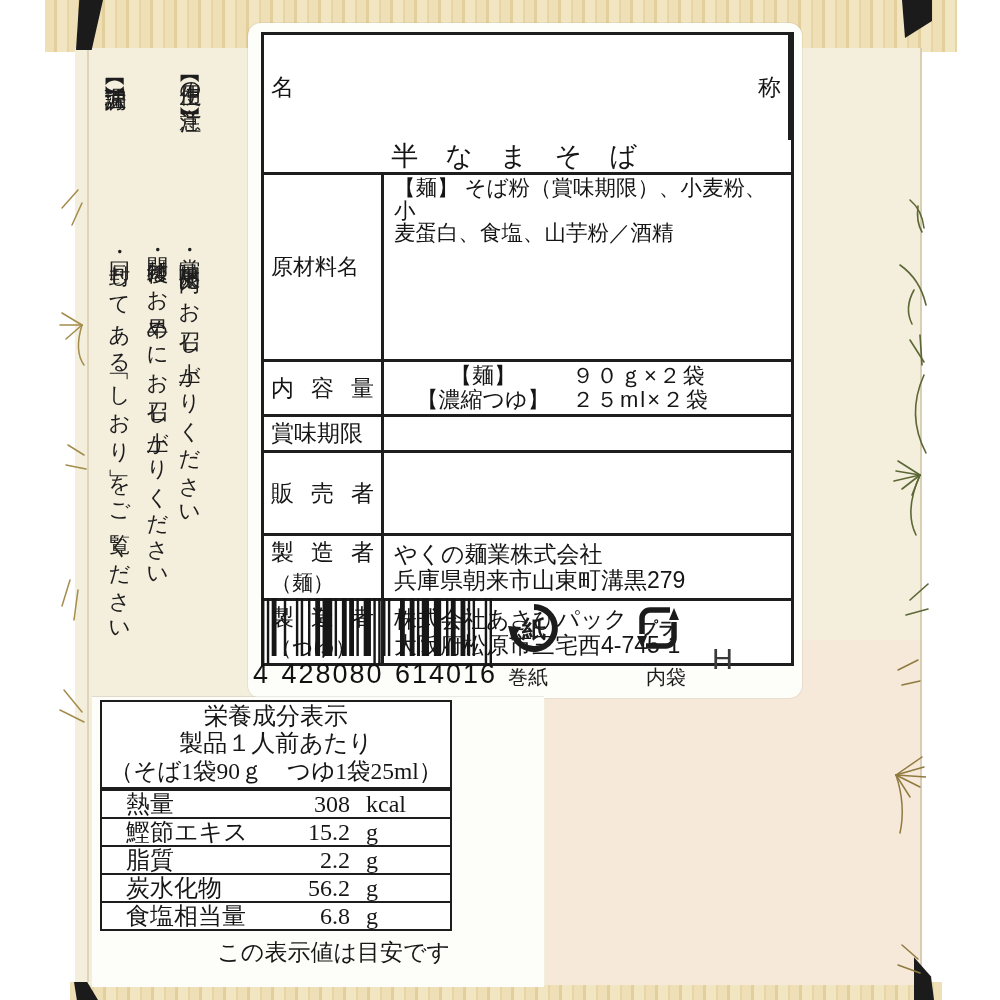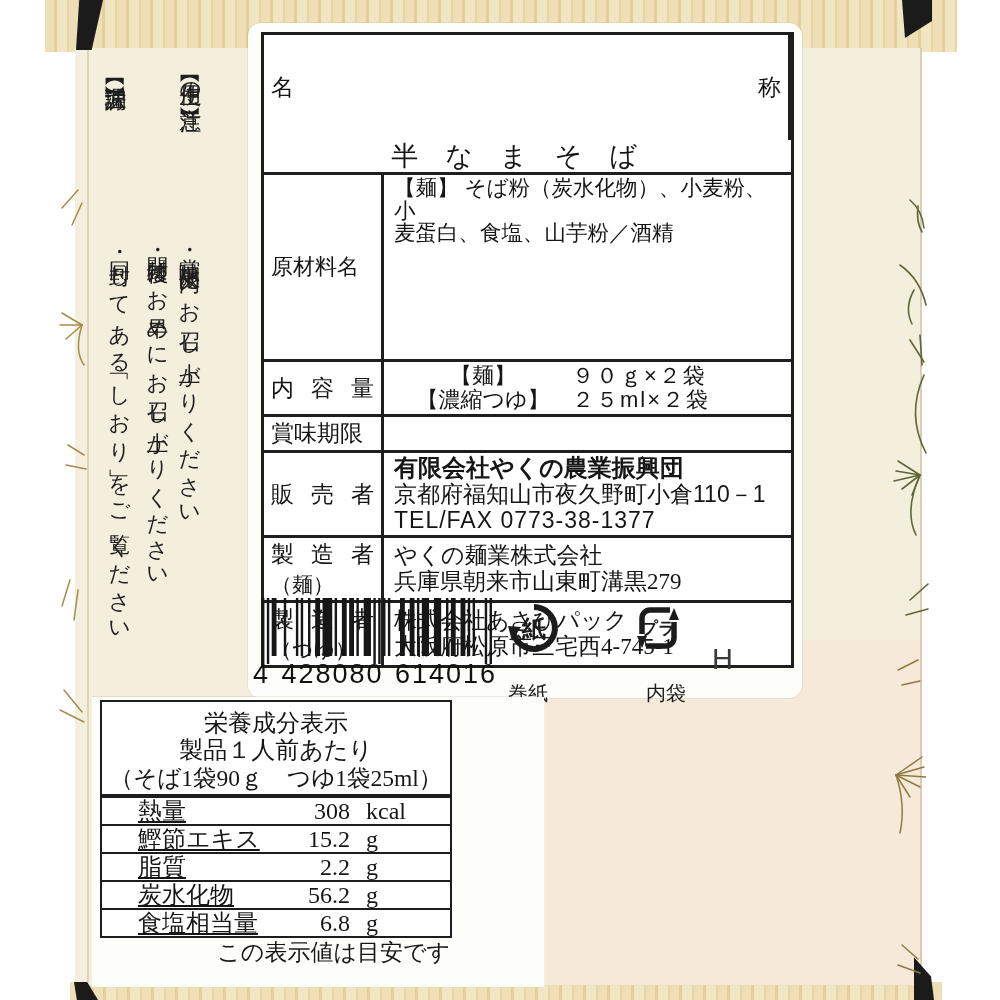--- a/index.html
+++ b/index.html
@@ -46,43 +46,43 @@
   .td{flex:1;padding:2px 10px;font-size:21.5px;line-height:22.5px;display:flex;flex-direction:column;
       justify-content:center;}
   .prewrap{white-space:pre-line;}
   .name-val{text-align:center;font-size:27px;letter-spacing:27px;line-height:28px;}
   .cline{display:flex;align-items:baseline;font-size:22px;line-height:24px;}
   .cpart{flex:0 0 46%;text-align:center;}
   .camt{flex:1;text-align:left;letter-spacing:2px;}
   .company{font-weight:700;font-size:24px;line-height:26px;}
   .addr{font-size:23px;line-height:26px;}
   .tel{font-size:23px;line-height:26px;letter-spacing:1px;}
-  .mk{font-size:23px;line-height:26px;font-family:Liberation Serif, serif;}
+  .mk{font-size:23px;line-height:26px;}
 
   
   .barcode-svg{position:absolute;left:14px;top:575px;}
   .bdigits{position:absolute;left:5px;top:636px;width:244px;display:flex;justify-content:space-between;
            font-size:27px;color:#111;letter-spacing:2px;}
   .ricon{position:absolute;width:64px;text-align:left;color:#1c1c1c;}
   .ricon-paper{left:258px;top:577px;}
   .ricon-plastic{left:374px;top:577px;text-align:right;}
-  .rcap{font-size:20px;margin-top:20px;padding-left:2px;}
+  .rcap{font-size:20px;margin-top:4px;padding-left:2px;}
   .letter-h{position:absolute;left:464px;top:620px;font-size:29px;color:#3a3a3a;}
 
   
   .nutri-label{position:absolute;left:92px;top:697px;width:452px;height:290px;background:#fdfdfa;
                box-shadow:0 -1px 0 rgba(0,0,0,0.08);color:#161616;}
   .ntable{position:absolute;left:8px;top:3px;width:348px;border:2.5px solid #1d1d1d;background:#fff;}
-  .nheader{text-align:center;border-bottom:2.5px solid #1d1d1d;padding:8px 0 2px 0;}
+  .nheader{text-align:center;border-bottom:2.5px solid #1d1d1d;padding:1px 0 2px 0;}
   .nh1{font-size:24px;line-height:27px;}
   .nh2{font-size:24px;line-height:27px;}
   .nh3{font-size:23.5px;line-height:28px;}
   .nrow{display:flex;align-items:center;height:26px;border-top:2px solid #1d1d1d;font-size:24px;}
   .nrow:first-of-type{border-top:none;}
-  .nname{padding-left:36px;text-decoration:underline;}
+  .nname{padding-left:24px;}
   .nval{flex:1;text-align:right;}
   .nunit{flex:0 0 84px;padding-left:16px;}
   .nnote{position:absolute;left:8px;top:240px;width:350px;text-align:right;font-size:23px;}
 </style>
 </head>
 <body>
 
 <div class="stage">
 
   <div class="wood wood-top"></div>
@@ -166,21 +166,21 @@
         <div class="td">
           <div class="name-val">半なまそば</div>
         </div>
       </div>
 
       <div class="trow" style="min-height:184px;">
         <div class="th">
           <div style="font-size:22px;">原材料名</div>
         </div>
         <div class="td" style="justify-content:flex-start;">
-          <div class="prewrap">【麺】 そば粉（炭水化物）、小麦粉、小
+          <div class="prewrap">【麺】 そば粉（賞味期限）、小麦粉、小
 麦蛋白、食塩、山芋粉／酒精</div>
         </div>
       </div>
 
       <div class="trow" style="min-height:50px;">
         <div class="th">
           <div class="spread">内容量</div>
         </div>
         <div class="td">
           <div class="cline">
@@ -200,25 +200,20 @@
         </div>
         <div class="td">
           <div></div>
         </div>
       </div>
 
 
       <div class="trow" style="min-height:80px;">
         <div class="th">
           <div class="spread">販売者</div>
-        </div>
-        <div class="td">
-          <div class="company">有限会社やくの農業振興団</div>
-          <div class="addr">京都府福知山市夜久野町小倉110－1</div>
-          <div class="tel">TEL/FAX 0773-38-1377</div>
         </div>
       </div>
 
       <div class="trow" style="min-height:52px;">
         <div class="th">
           <div class="spread">製造者</div>
           <div class="sub">（麺）</div>
         </div>
         <div class="td">
           <div class="mk">やくの麺業株式会社</div>

